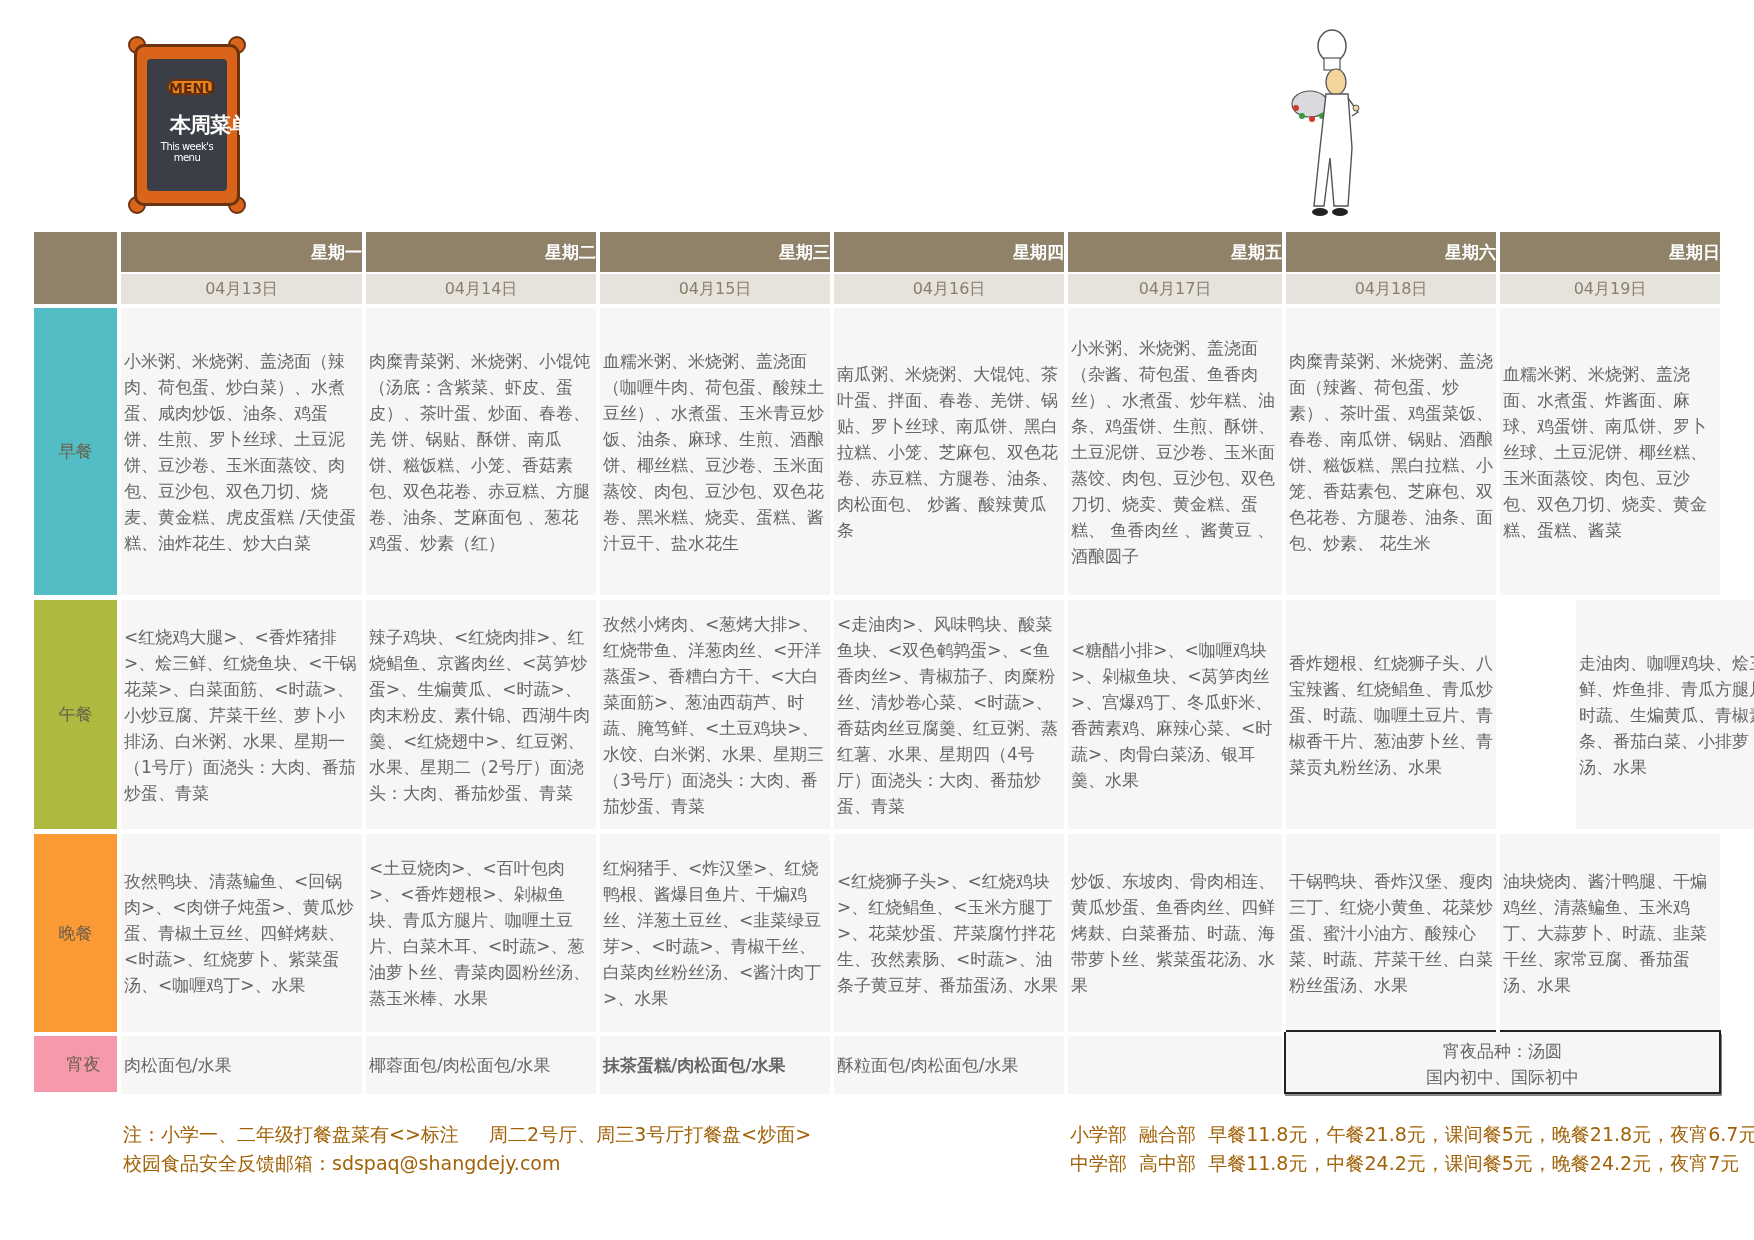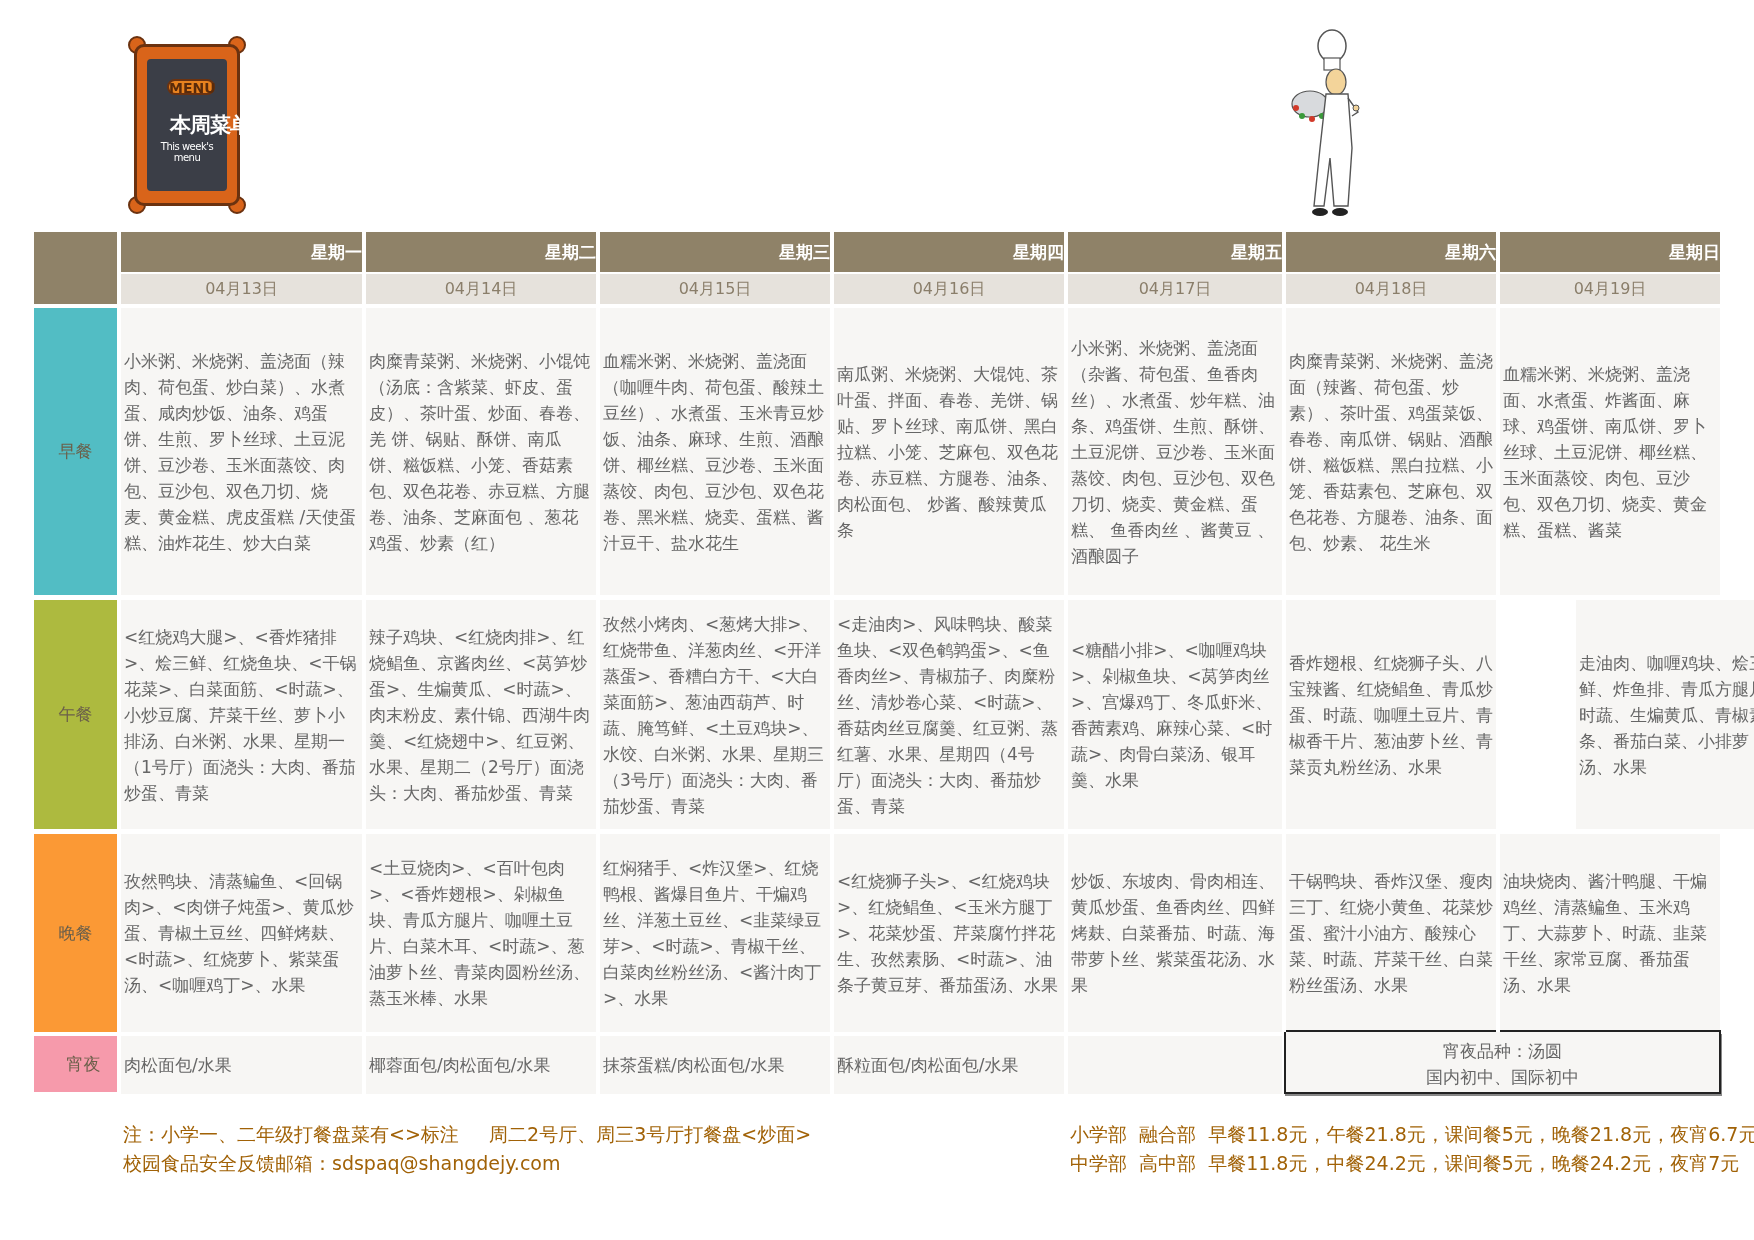--- a/index.html
+++ b/index.html
@@ -165,21 +165,21 @@
 <div class="abs cell" style="left:1286px;top:834px;width:210px;height:198px;">
     <span>干锅鸭块、香炸汉堡、瘦肉三丁、红烧小黄鱼、花菜炒蛋、蜜汁小油方、酸辣心菜、时蔬、芹菜干丝、白菜粉丝蛋汤、水果</span>
   </div>
 <div class="abs cell" style="left:1500px;top:834px;width:220px;height:198px;">
     <span>油块烧肉、酱汁鸭腿、干煸鸡丝、清蒸鳊鱼、玉米鸡丁、大蒜萝卜、时蔬、韭菜干丝、家常豆腐、番茄蛋汤、水果</span>
   </div>
 
 <div class="abs meal-label" style="top:1036px;height:56px;background:#f69aab;padding-left:16px;">宵夜</div>
 <div class="abs night-cell" style="left:121px;top:1036px;width:241px;height:58px;">肉松面包/水果</div>
 <div class="abs night-cell" style="left:366px;top:1036px;width:230px;height:58px;">椰蓉面包/肉松面包/水果</div>
-<div class="abs night-cell" style="left:600px;top:1036px;width:230px;height:58px;">抹茶蛋糕/肉松面包/水果</div>
+<div class="abs night-cell" style="left:600px;top:1036px;width:230px;height:58px;font-weight:bold;">抹茶蛋糕/肉松面包/水果</div>
 <div class="abs night-cell" style="left:834px;top:1036px;width:230px;height:58px;">酥粒面包/肉松面包/水果</div>
 <div class="abs night-cell" style="left:1068px;top:1036px;width:214px;height:58px;"></div>
 
 <div class="abs night-box-top" style="left:1286px;width:210px;"></div>
 <div class="abs night-box-top" style="left:1500px;width:221px;"></div>
 <div class="abs night-box">
   <div>宵夜品种：汤圆</div>
   <div>国内初中、国际初中</div>
 </div>
 

